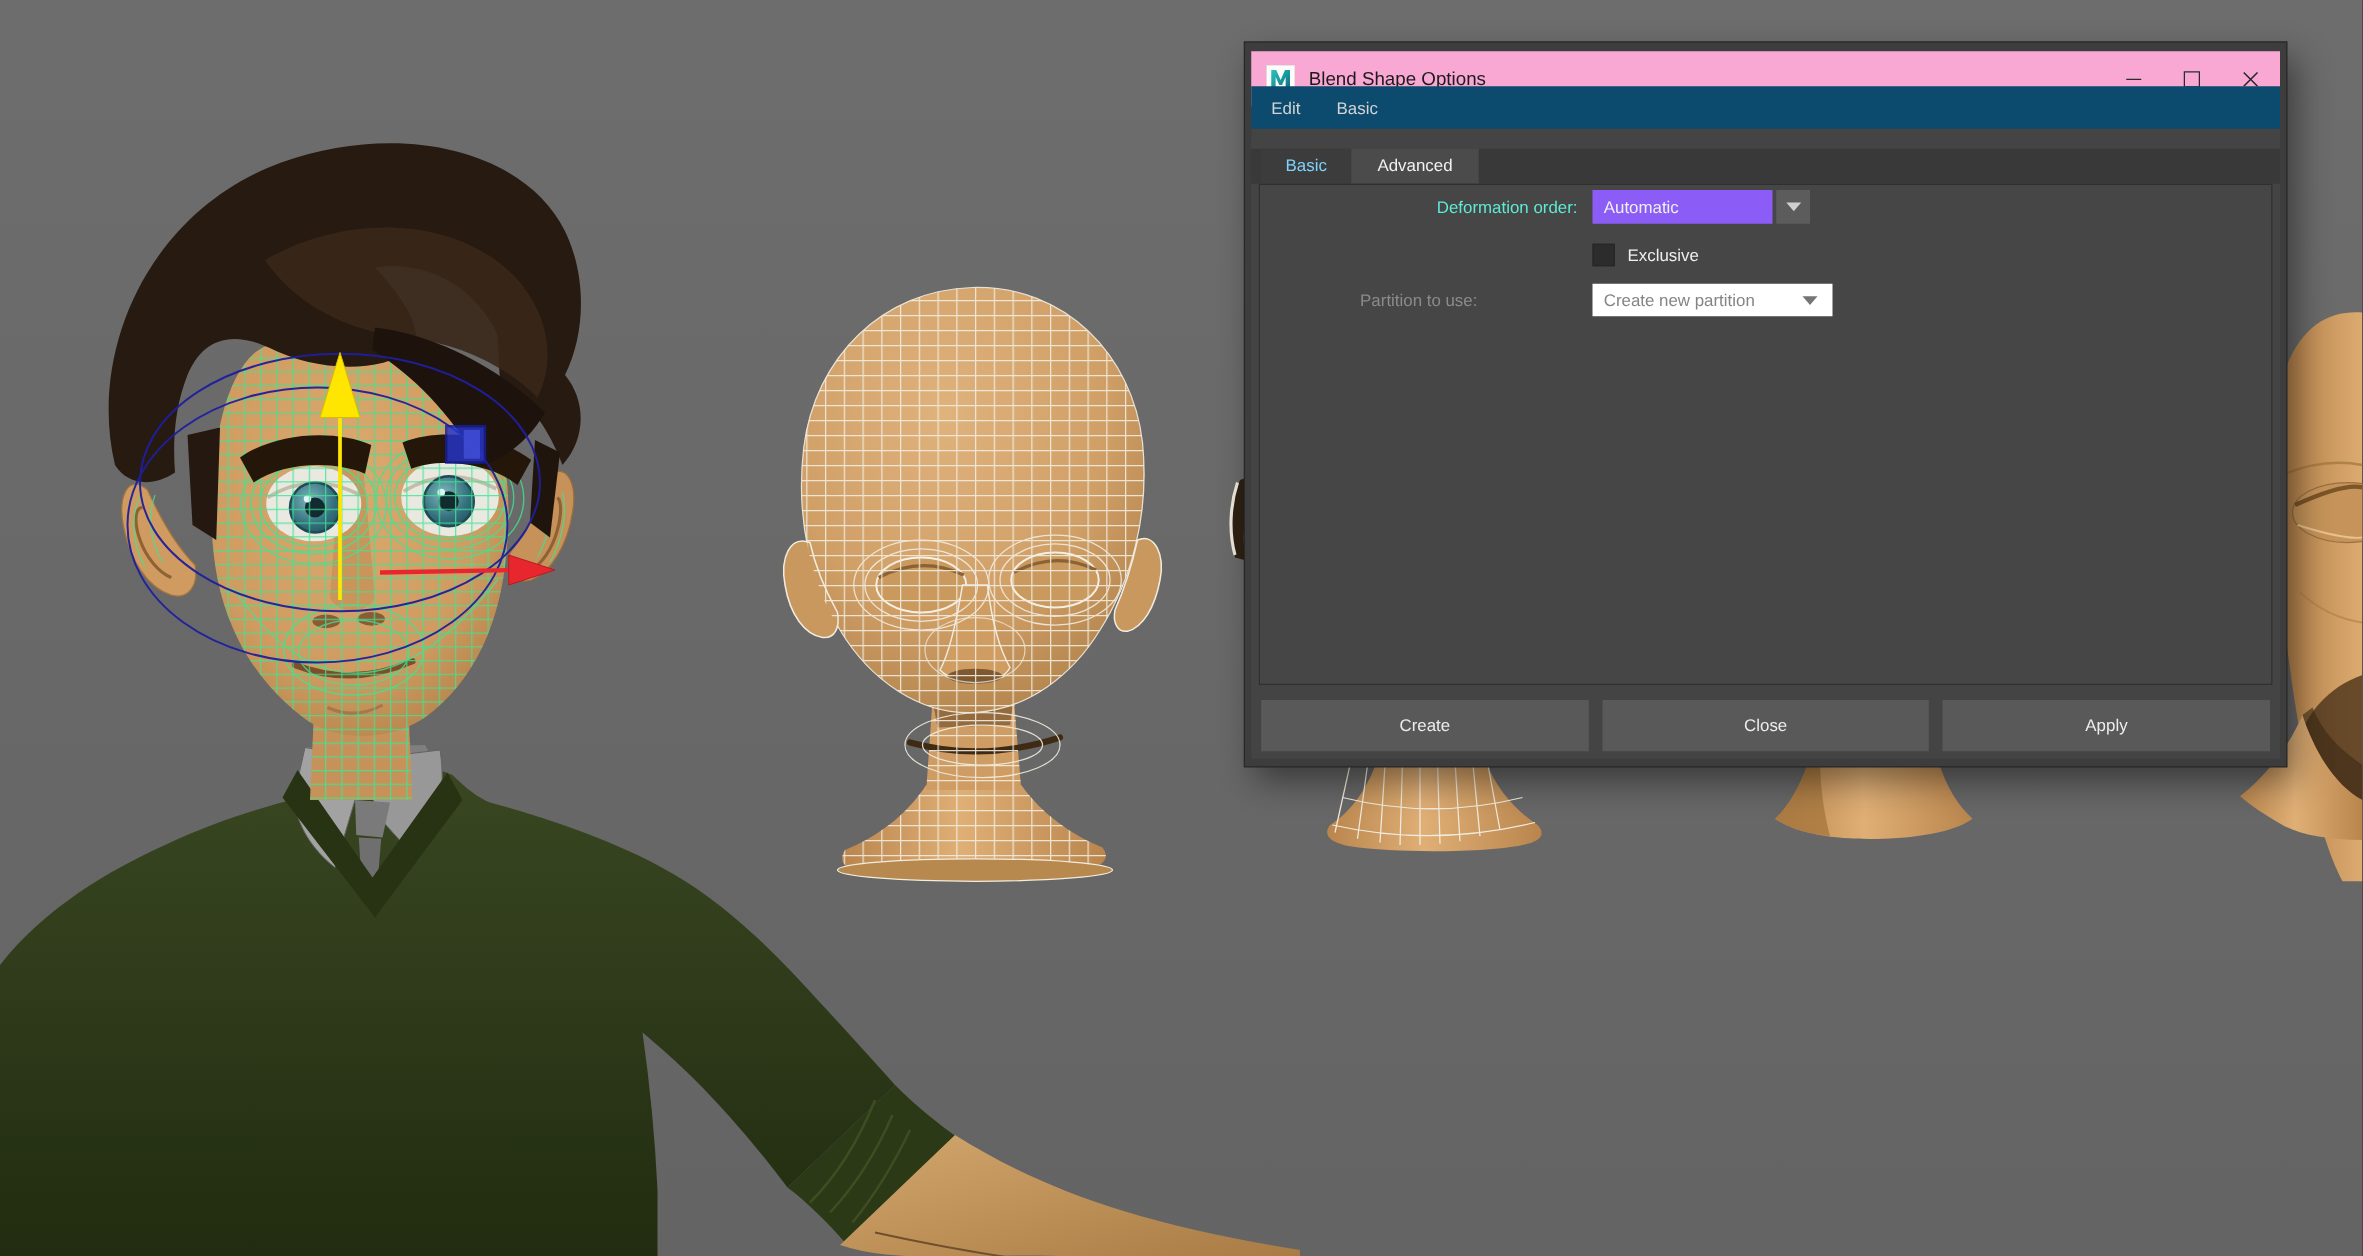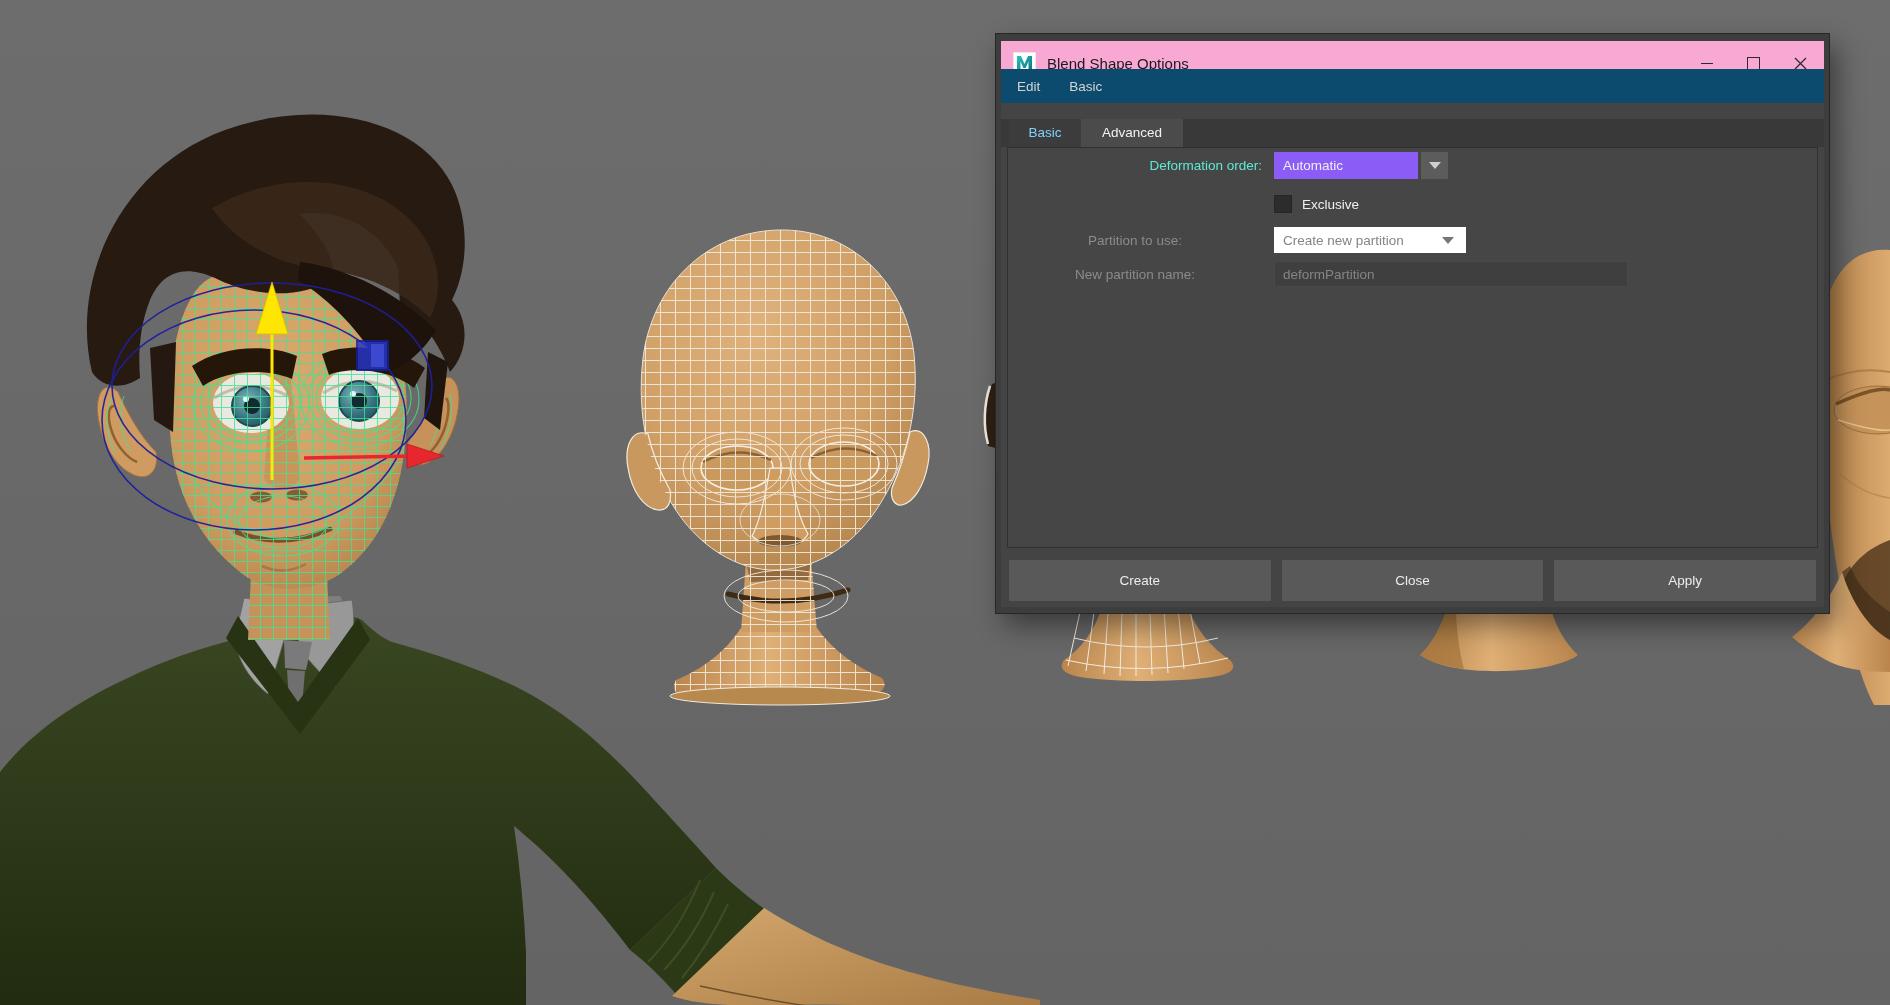--- a/index.html
+++ b/index.html
@@ -371,24 +371,20 @@
       <div class="chk" style="top:0;"></div>
       <div class="chklbl" style="top:2px;">Exclusive</div>
     </div>
 
     <div class="row" style="top:79px;height:26px;">
       <div class="lbl dim" style="top:6px;">Partition to use:</div>
       <div class="dd disabled" style="top:0;width:192px;height:26px;">Create new partition</div>
       <span class="tri dim" style="position:absolute;left:434px;top:10px;"></span>
     </div>
 
-    <div class="row" style="top:113px;height:26px;">
-      <div class="lbl dim" style="top:6px;">New partition name:</div>
-      <div class="txtfield" style="top:0;">deformPartition</div>
-    </div>
   </div>
 
   <div class="btnbar">
     <div class="dbtn">Create</div>
     <div class="dbtn">Close</div>
     <div class="dbtn">Apply</div>
   </div>
  </div>
 </div>
 

